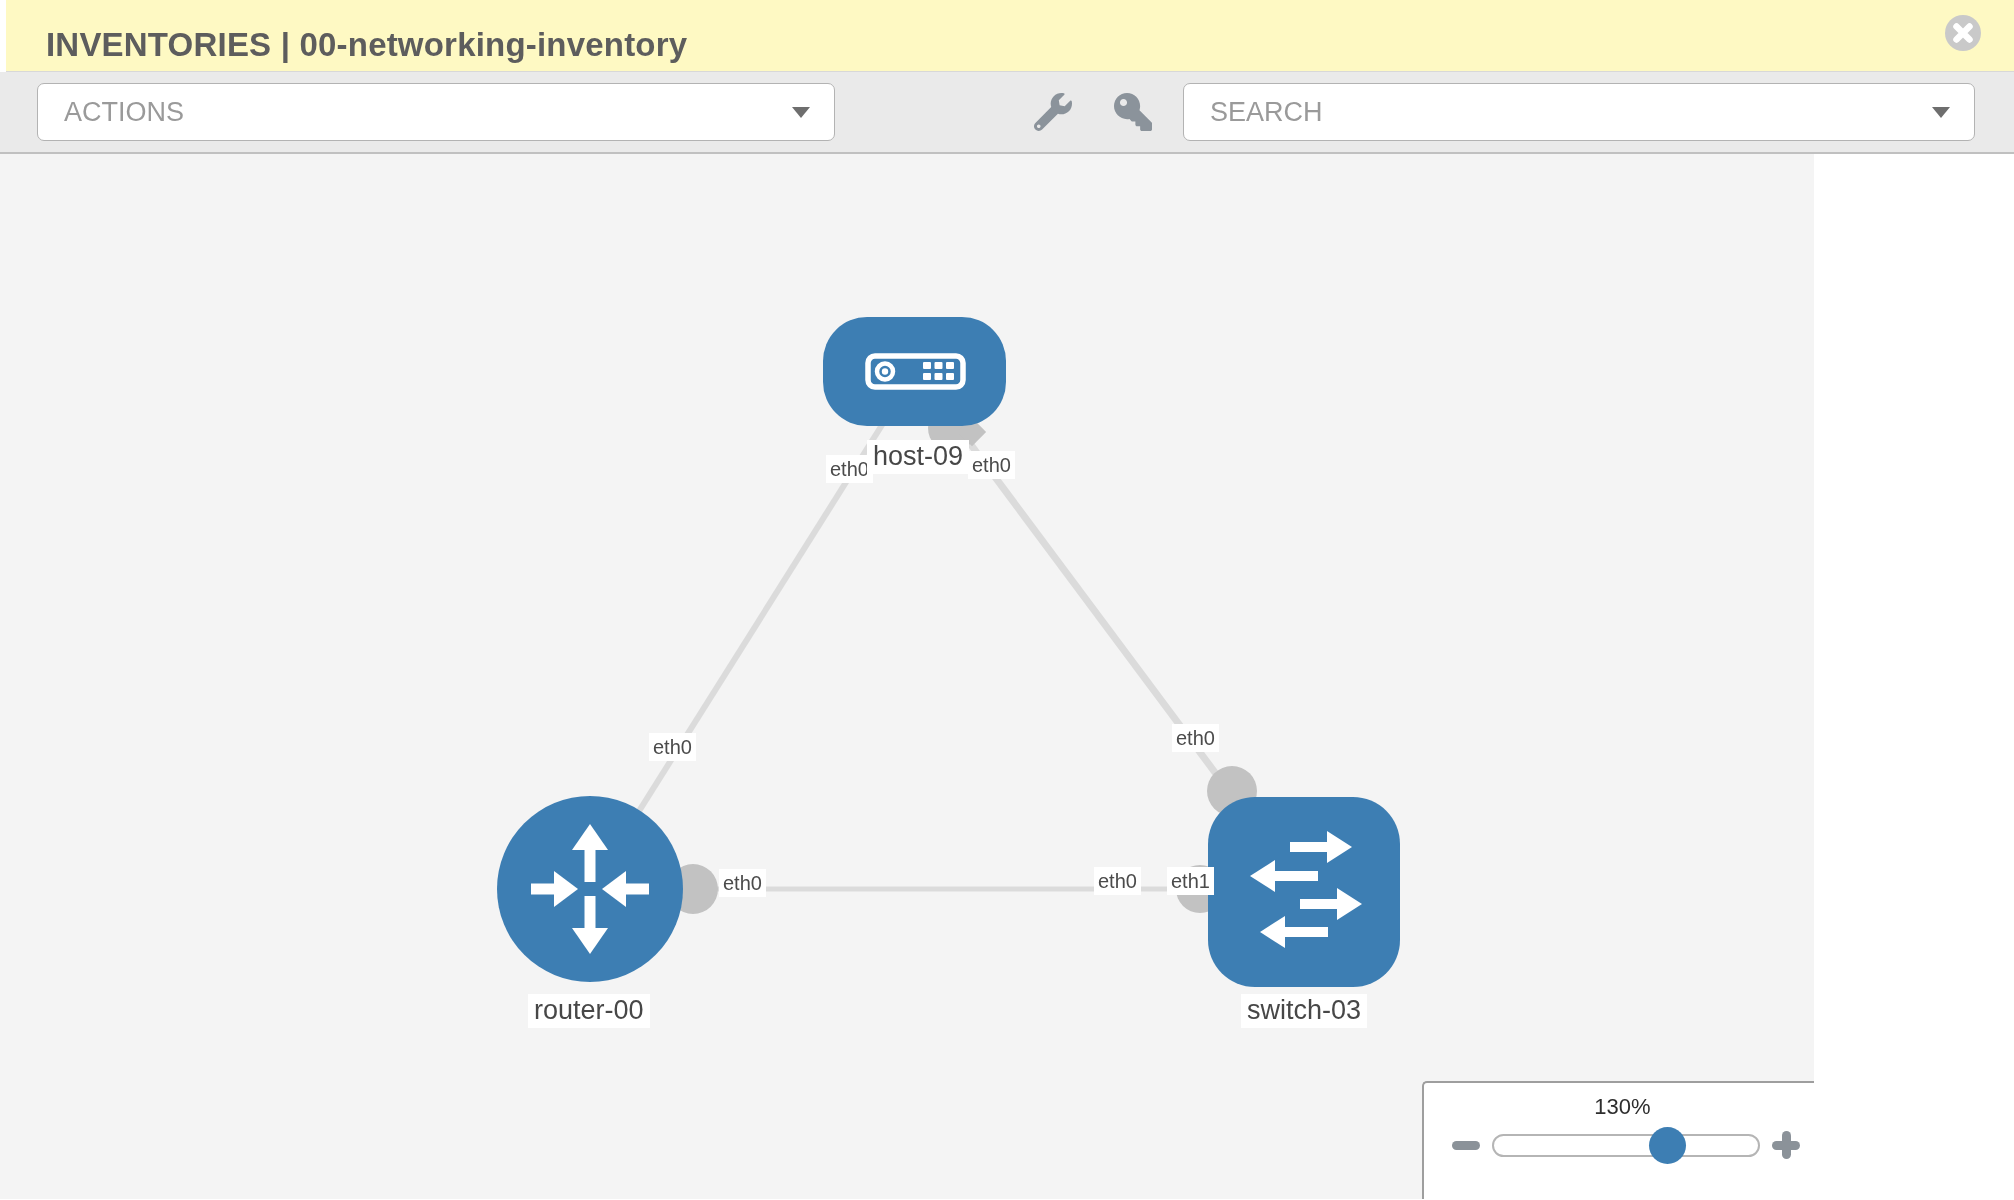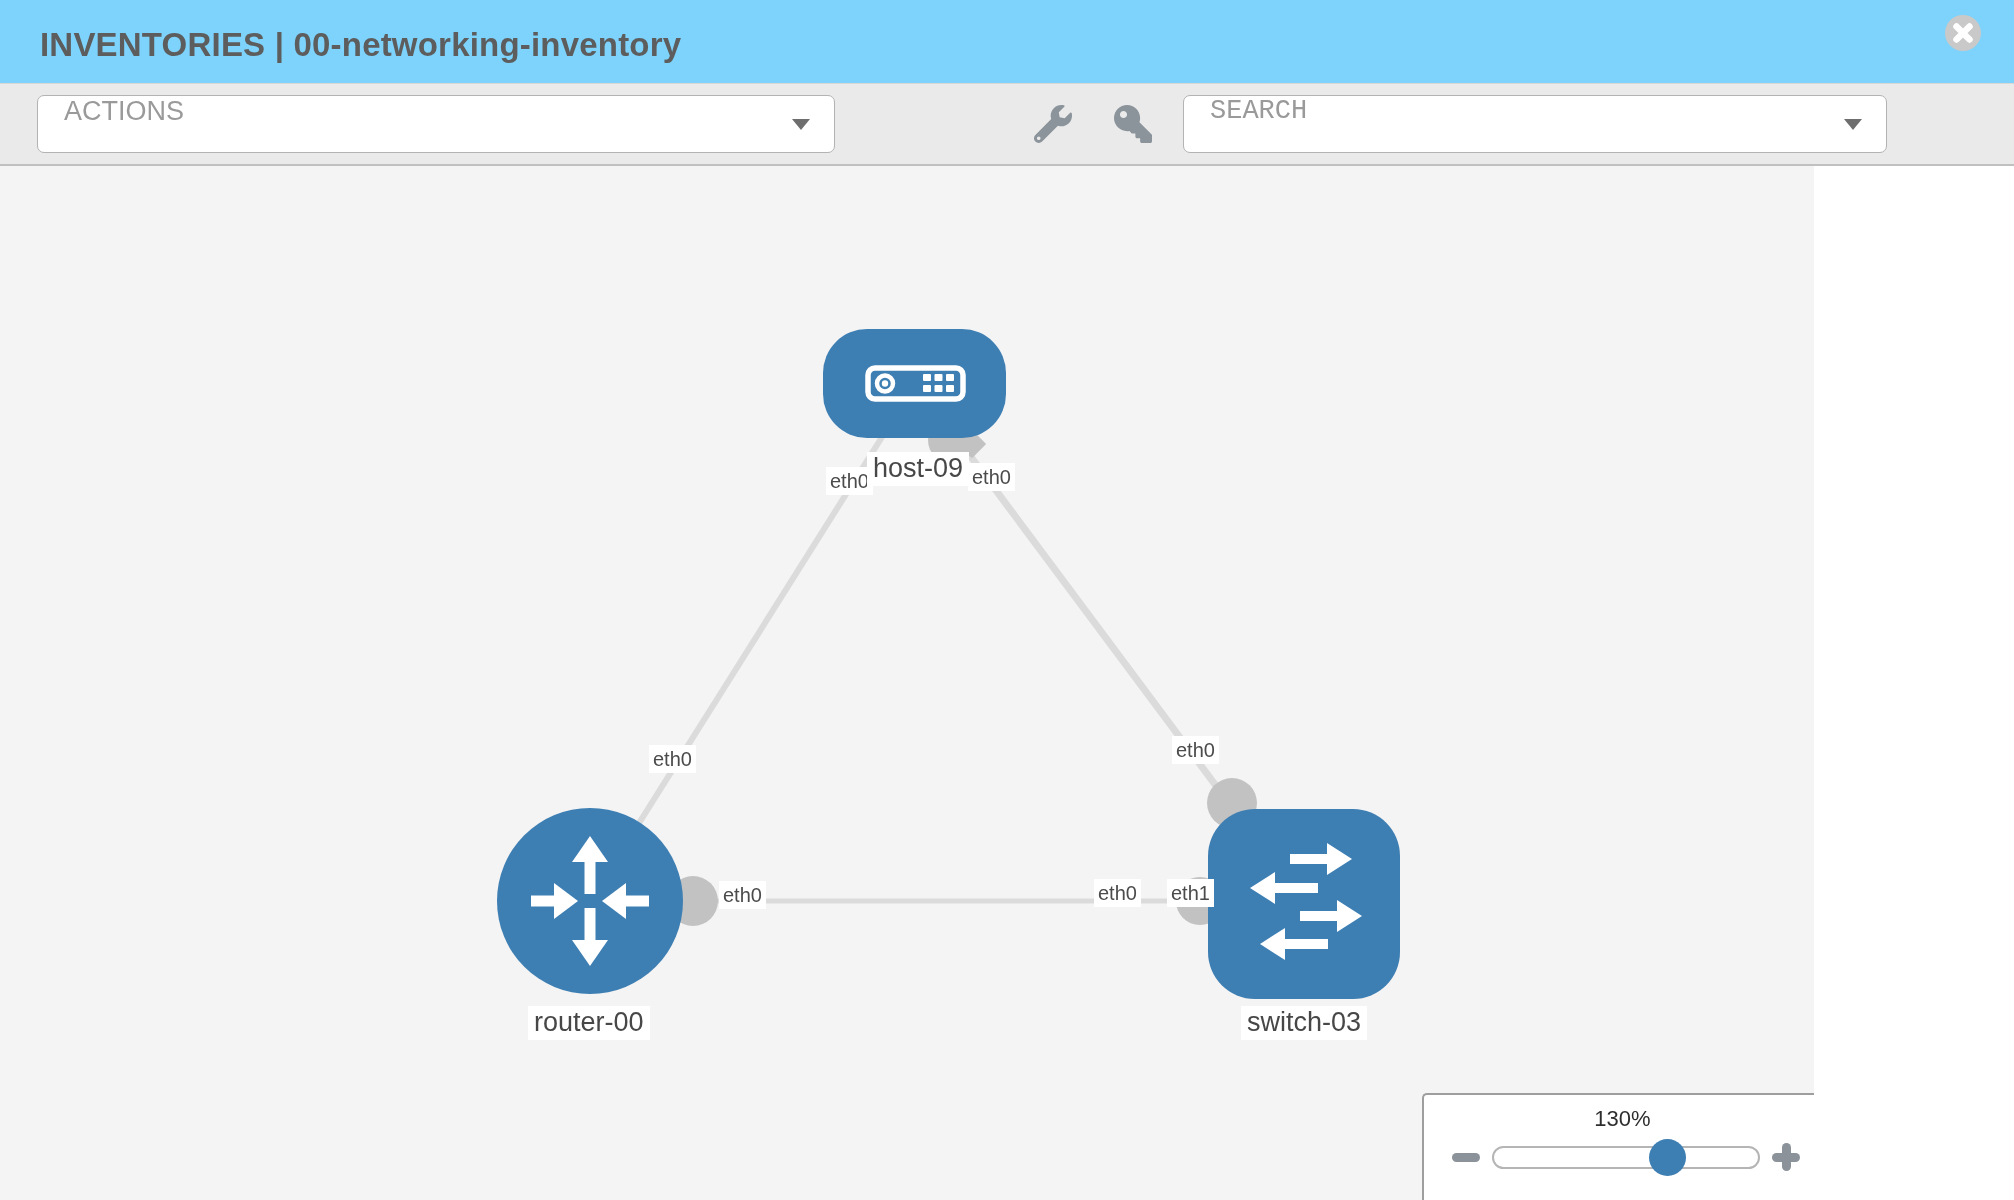--- a/index.html
+++ b/index.html
@@ -4,43 +4,43 @@
 <style>
   * { box-sizing: border-box; }
   html,body { margin:0; padding:0; }
   body {
     width:2014px; height:1200px; overflow:hidden;
     font-family:"Liberation Sans", sans-serif;
     background:#ffffff;
   }
 
   
-  .header { position:relative; height:84px; background:#7dd3fc; border-bottom:1px solid #d8d8d8; }
+  .header { position:relative; height:72px; background:#fef9c3; border-bottom:1px solid #d8d8d8;margin-left:6px; }
   .page-title {
     position:absolute; left:40px; top:26px;
     font-size:33px; font-weight:bold; color:#5d5d5d; letter-spacing:.2px;
     white-space:nowrap;
   }
   .close-btn {
     position:absolute; right:33px; top:15px; width:36px; height:36px;
     border-radius:50%; background:#c9c9c9; cursor:pointer;
     display:flex; align-items:center; justify-content:center;
   }
   .close-btn svg { width:36px; height:36px; display:block; }
 
   
   .toolbar { position:relative; height:82px; background:#eaeaea; border-bottom:2px solid #c0c0c0; }
   .select {
     position:absolute; top:11px; height:58px;
     background:#fff; border:1px solid #b3b3b3; border-radius:7px;
-    display:flex; align-items:flex-start; padding:0 26px;
+    display:flex; align-items:center; padding:0 26px;
     color:#9a9a9a; font-size:27px; cursor:pointer;
   }
   .select-actions { left:37px;  width:798px; }
-  .select-search  { left:1183px; width:704px;font-family:Liberation Mono, monospace; }
+  .select-search  { left:1183px; width:792px; }
   .caret {
     position:absolute; right:24px; top:50%; margin-top:-5px;
     width:0; height:0;
     border-left:9px solid transparent; border-right:9px solid transparent;
     border-top:11px solid #6e6e6e;
   }
   .tool-icons { position:absolute; left:1034px; top:0; height:80px; display:flex; align-items:center; gap:42px; }
   .tool-btn { width:38px; height:38px; cursor:pointer; }
   .tool-btn svg { width:38px; height:38px; fill:#8b939b; display:block; }
 

